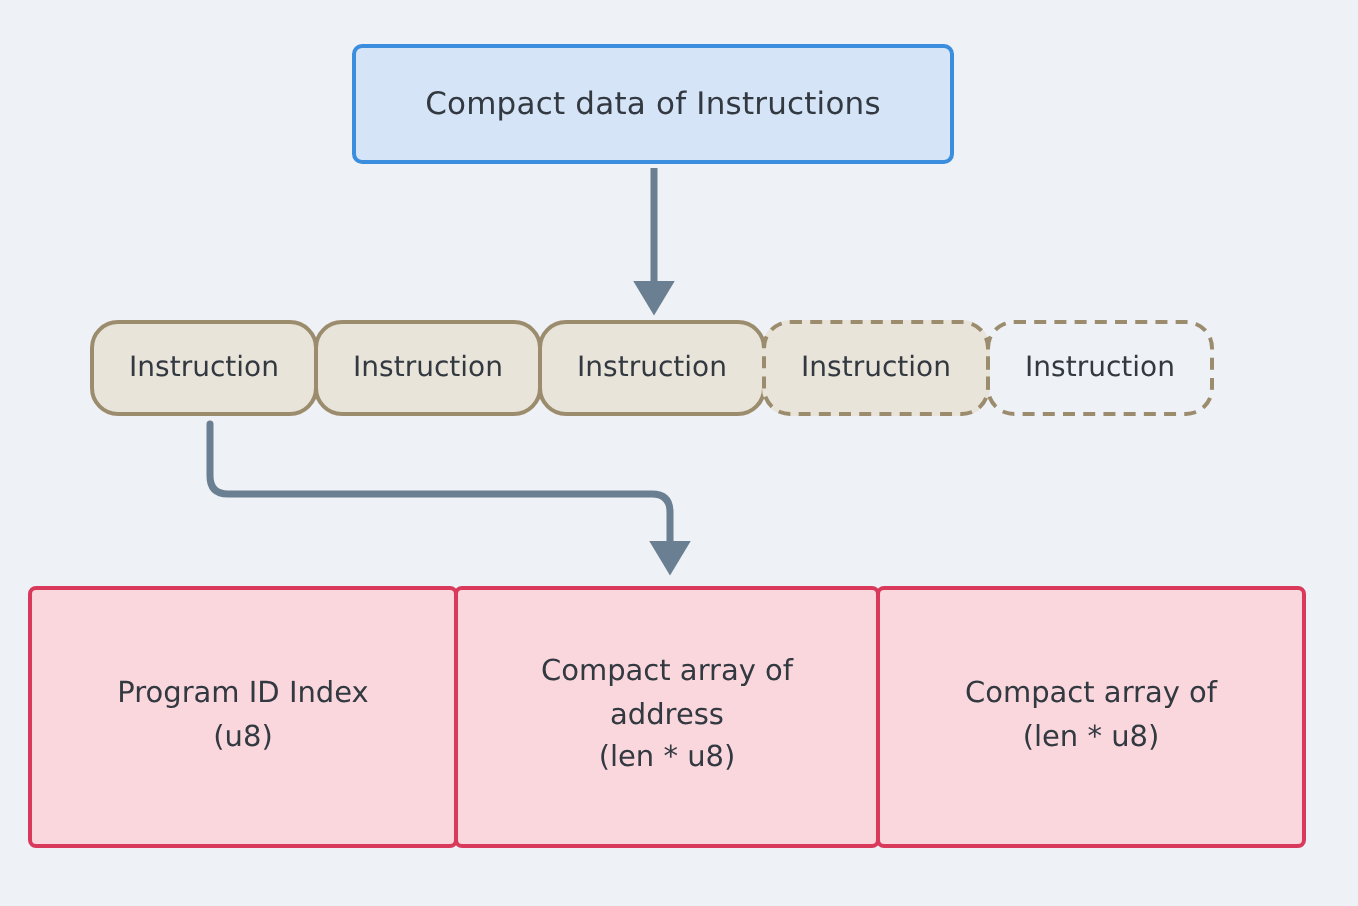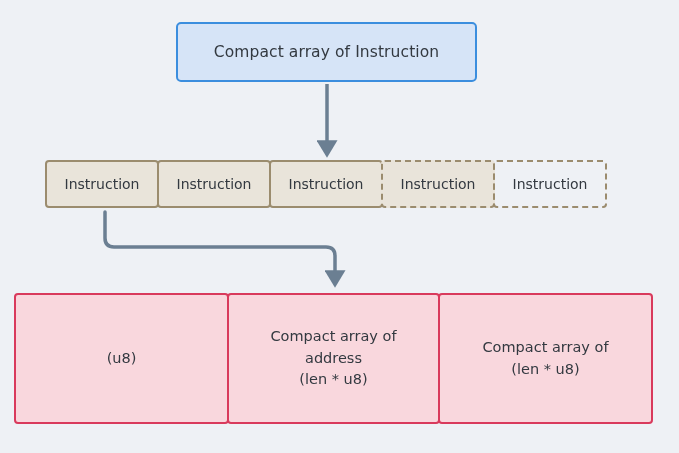--- a/index.html
+++ b/index.html
@@ -55,21 +55,21 @@
   .instruction-cell {
     width: 114px;
     height: 48px;
     box-sizing: border-box;
     display: flex;
     align-items: center;
     justify-content: center;
     font-size: 14px;
     color: #333940;
     border: 2px solid #9b8c6e;
-    border-radius: 4px;
+    border-radius: 14px;
     margin-right: -2px;
     position: relative;
   }
   .instruction-cell.solid {
     background: #e9e4da;
     border-style: solid;
   }
   .instruction-cell.dashed-filled {
     background: #e9e4da;
     border-style: dashed;
@@ -121,21 +121,21 @@
     height: 453px;
     pointer-events: none;
   }
 </style>
 </head>
 <body>
 
 <div id="diagram-canvas">
 
   <div id="top-box">
-    <span class="box-label">Compact array of Instruction</span>
+    <span class="box-label">Compact data of Instructions</span>
   </div>
 
   <svg id="connectors" viewBox="0 0 679 453" xmlns="http://www.w3.org/2000/svg">
     <defs>
       <marker id="arrowhead" markerWidth="6" markerHeight="6" refX="2.2" refY="3" orient="auto" markerUnits="strokeWidth">
         <path d="M0,0 L0,6 L5,3 z" fill="#6b7f92"></path>
       </marker>
     </defs>
 
     <line x1="327" y1="84" x2="327" y2="148" stroke="#6b7f92" stroke-width="3.5" marker-end="url(#arrowhead)"></line>
@@ -156,20 +156,21 @@
     <div class="instruction-cell dashed-filled">
       <span>Instruction</span>
     </div>
     <div class="instruction-cell dashed-empty">
       <span>Instruction</span>
     </div>
   </div>
 
   <div id="fields-row">
     <div class="field-cell" id="field-cell-0">
+      <span class="field-line">Program ID Index</span>
       <span class="field-line">(u8)</span>
     </div>
     <div class="field-cell" id="field-cell-1">
       <span class="field-line">Compact array of</span>
       <span class="field-line">address</span>
       <span class="field-line">(len * u8)</span>
     </div>
     <div class="field-cell" id="field-cell-2">
       <span class="field-line">Compact array of</span>
       <span class="field-line">(len * u8)</span>

